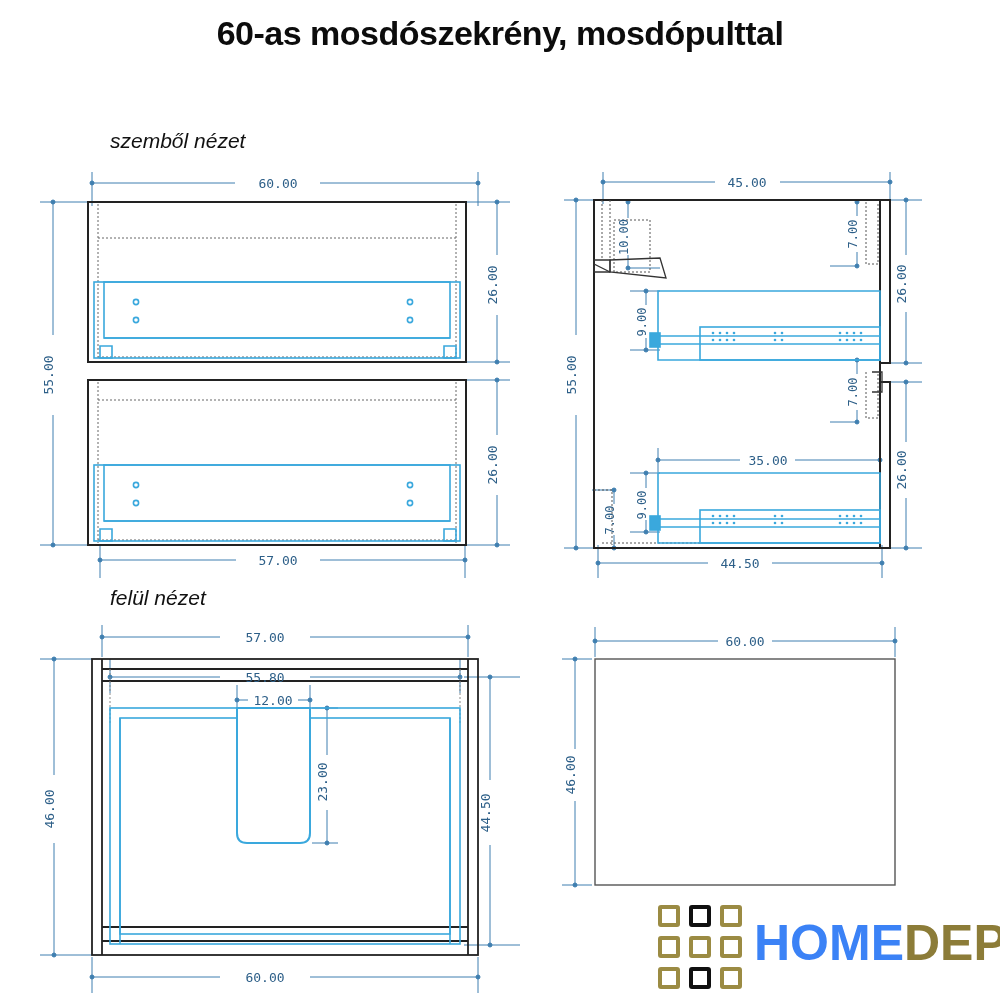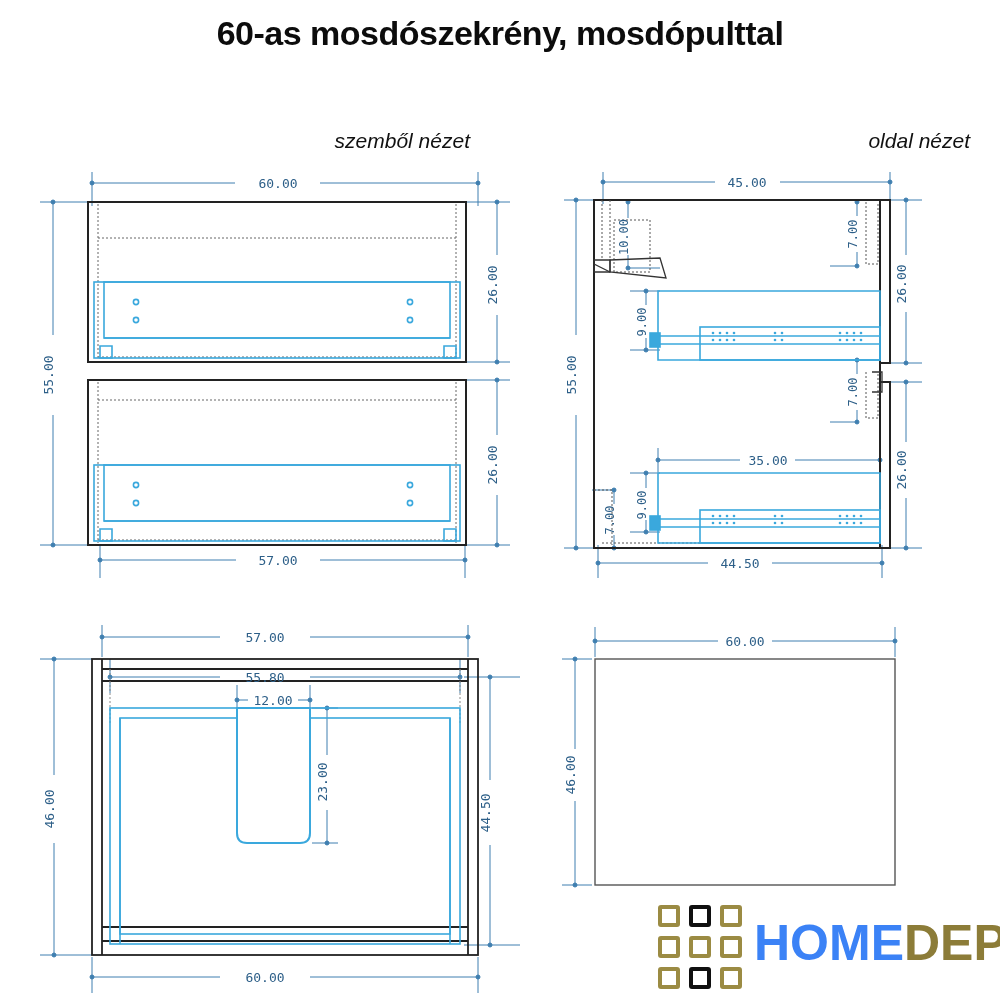--- a/index.html
+++ b/index.html
@@ -20,21 +20,21 @@
     letter-spacing:-0.5px;
     font-family:"Liberation Sans", sans-serif;
     color:#0c0c0c;
   }
 
   .view-title{
     position:absolute;
     font-style:italic;
     font-size:21px;
     color:#111;
-    text-align:right;
+    text-align:left;
     font-family:"Liberation Sans", sans-serif;
   }
   #t-front{left:110px;top:129px;width:360px;}
   #t-side {left:600px;top:129px;width:370px;}
   #t-top  {left:110px;top:586px;width:360px;}
   #t-counter{left:600px;top:586px;width:370px;}
 
   svg.dwg{position:absolute;left:0;top:0;}
   svg text{font-family:"DejaVu Sans Mono","Liberation Mono",monospace;}
 
@@ -48,21 +48,21 @@
   .logo-text .depo{color:#8c7c38;}
 </style>
 </head>
 <body>
 
 <div id="root">
 
   <div class="page-title">60-as mosdószekrény, mosdópulttal</div>
 
   <div class="view-title" id="t-front">szemből nézet</div>
-  <div class="view-title" id="t-side">oldal nézet</div>
+  <div class="view-title" id="t-top">felül nézet</div>
 
   <svg class="dwg" id="svg-front" width="520" height="420" viewBox="0 0 520 420" style="left:20px;top:160px;">
     <g stroke="#3f7fb0" stroke-width="1" fill="none">
 
       <line x1="72" y1="12" x2="72" y2="46"></line>
       <line x1="458" y1="12" x2="458" y2="46"></line>
       <line x1="72" y1="23" x2="215" y2="23"></line>
       <line x1="300" y1="23" x2="458" y2="23"></line>
       <circle cx="72" cy="23" r="2" fill="#3f7fb0"></circle>
       <circle cx="458" cy="23" r="2" fill="#3f7fb0"></circle>

